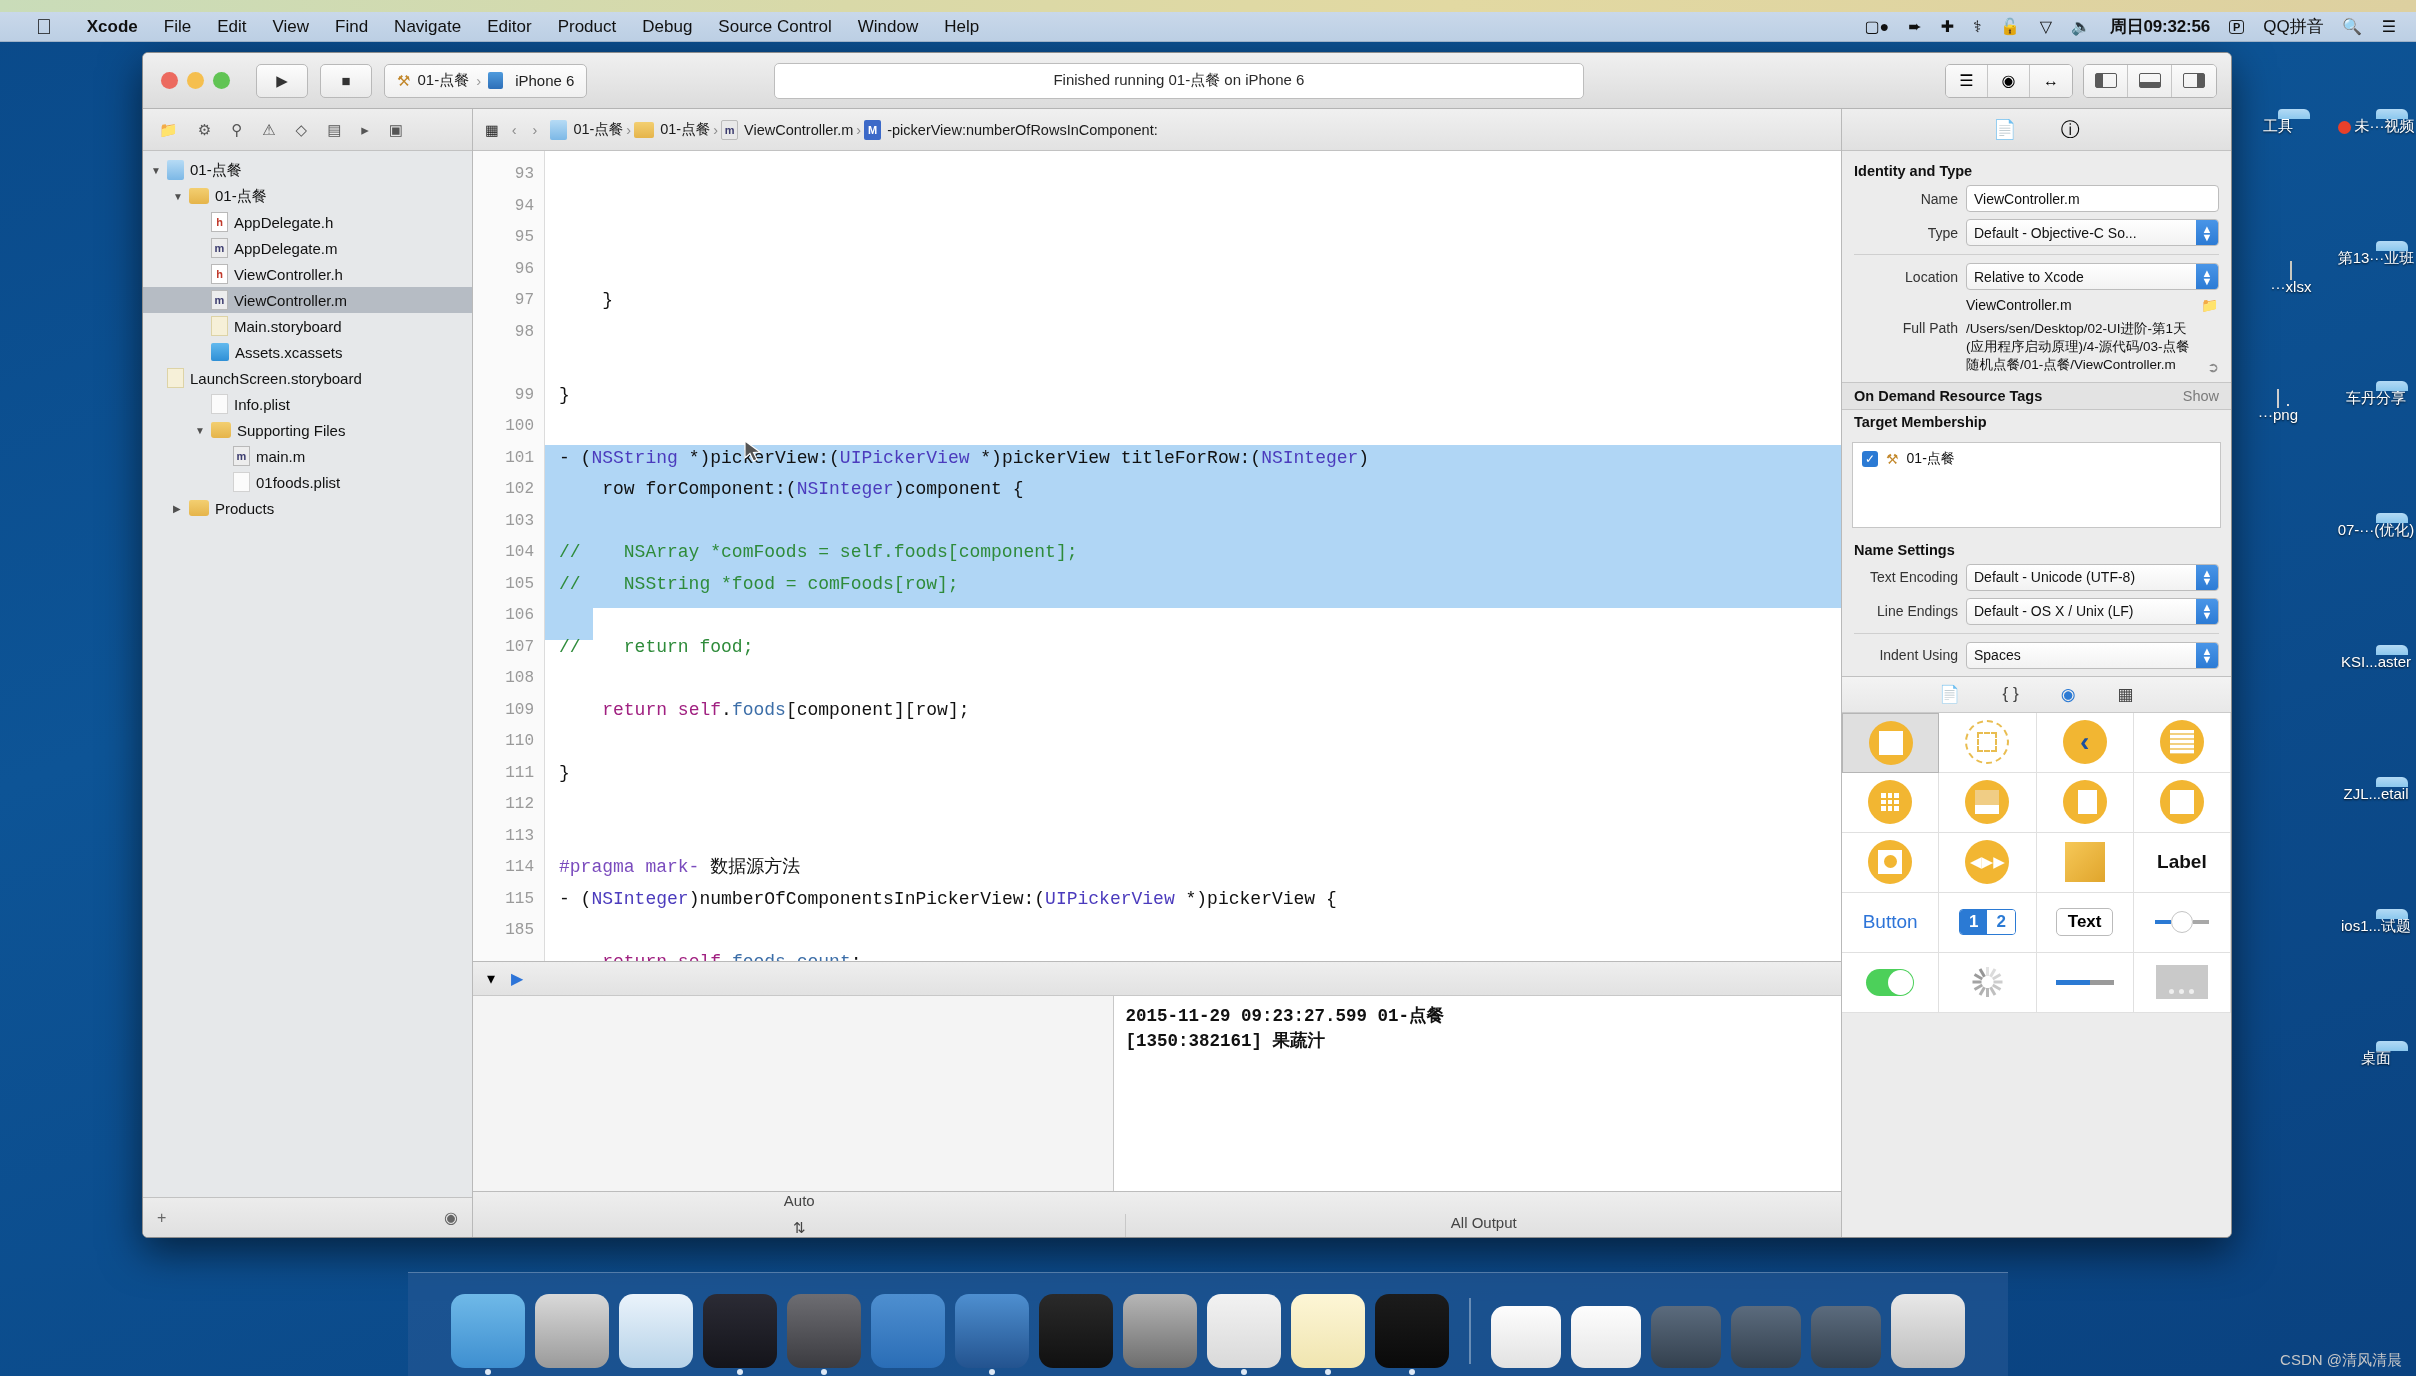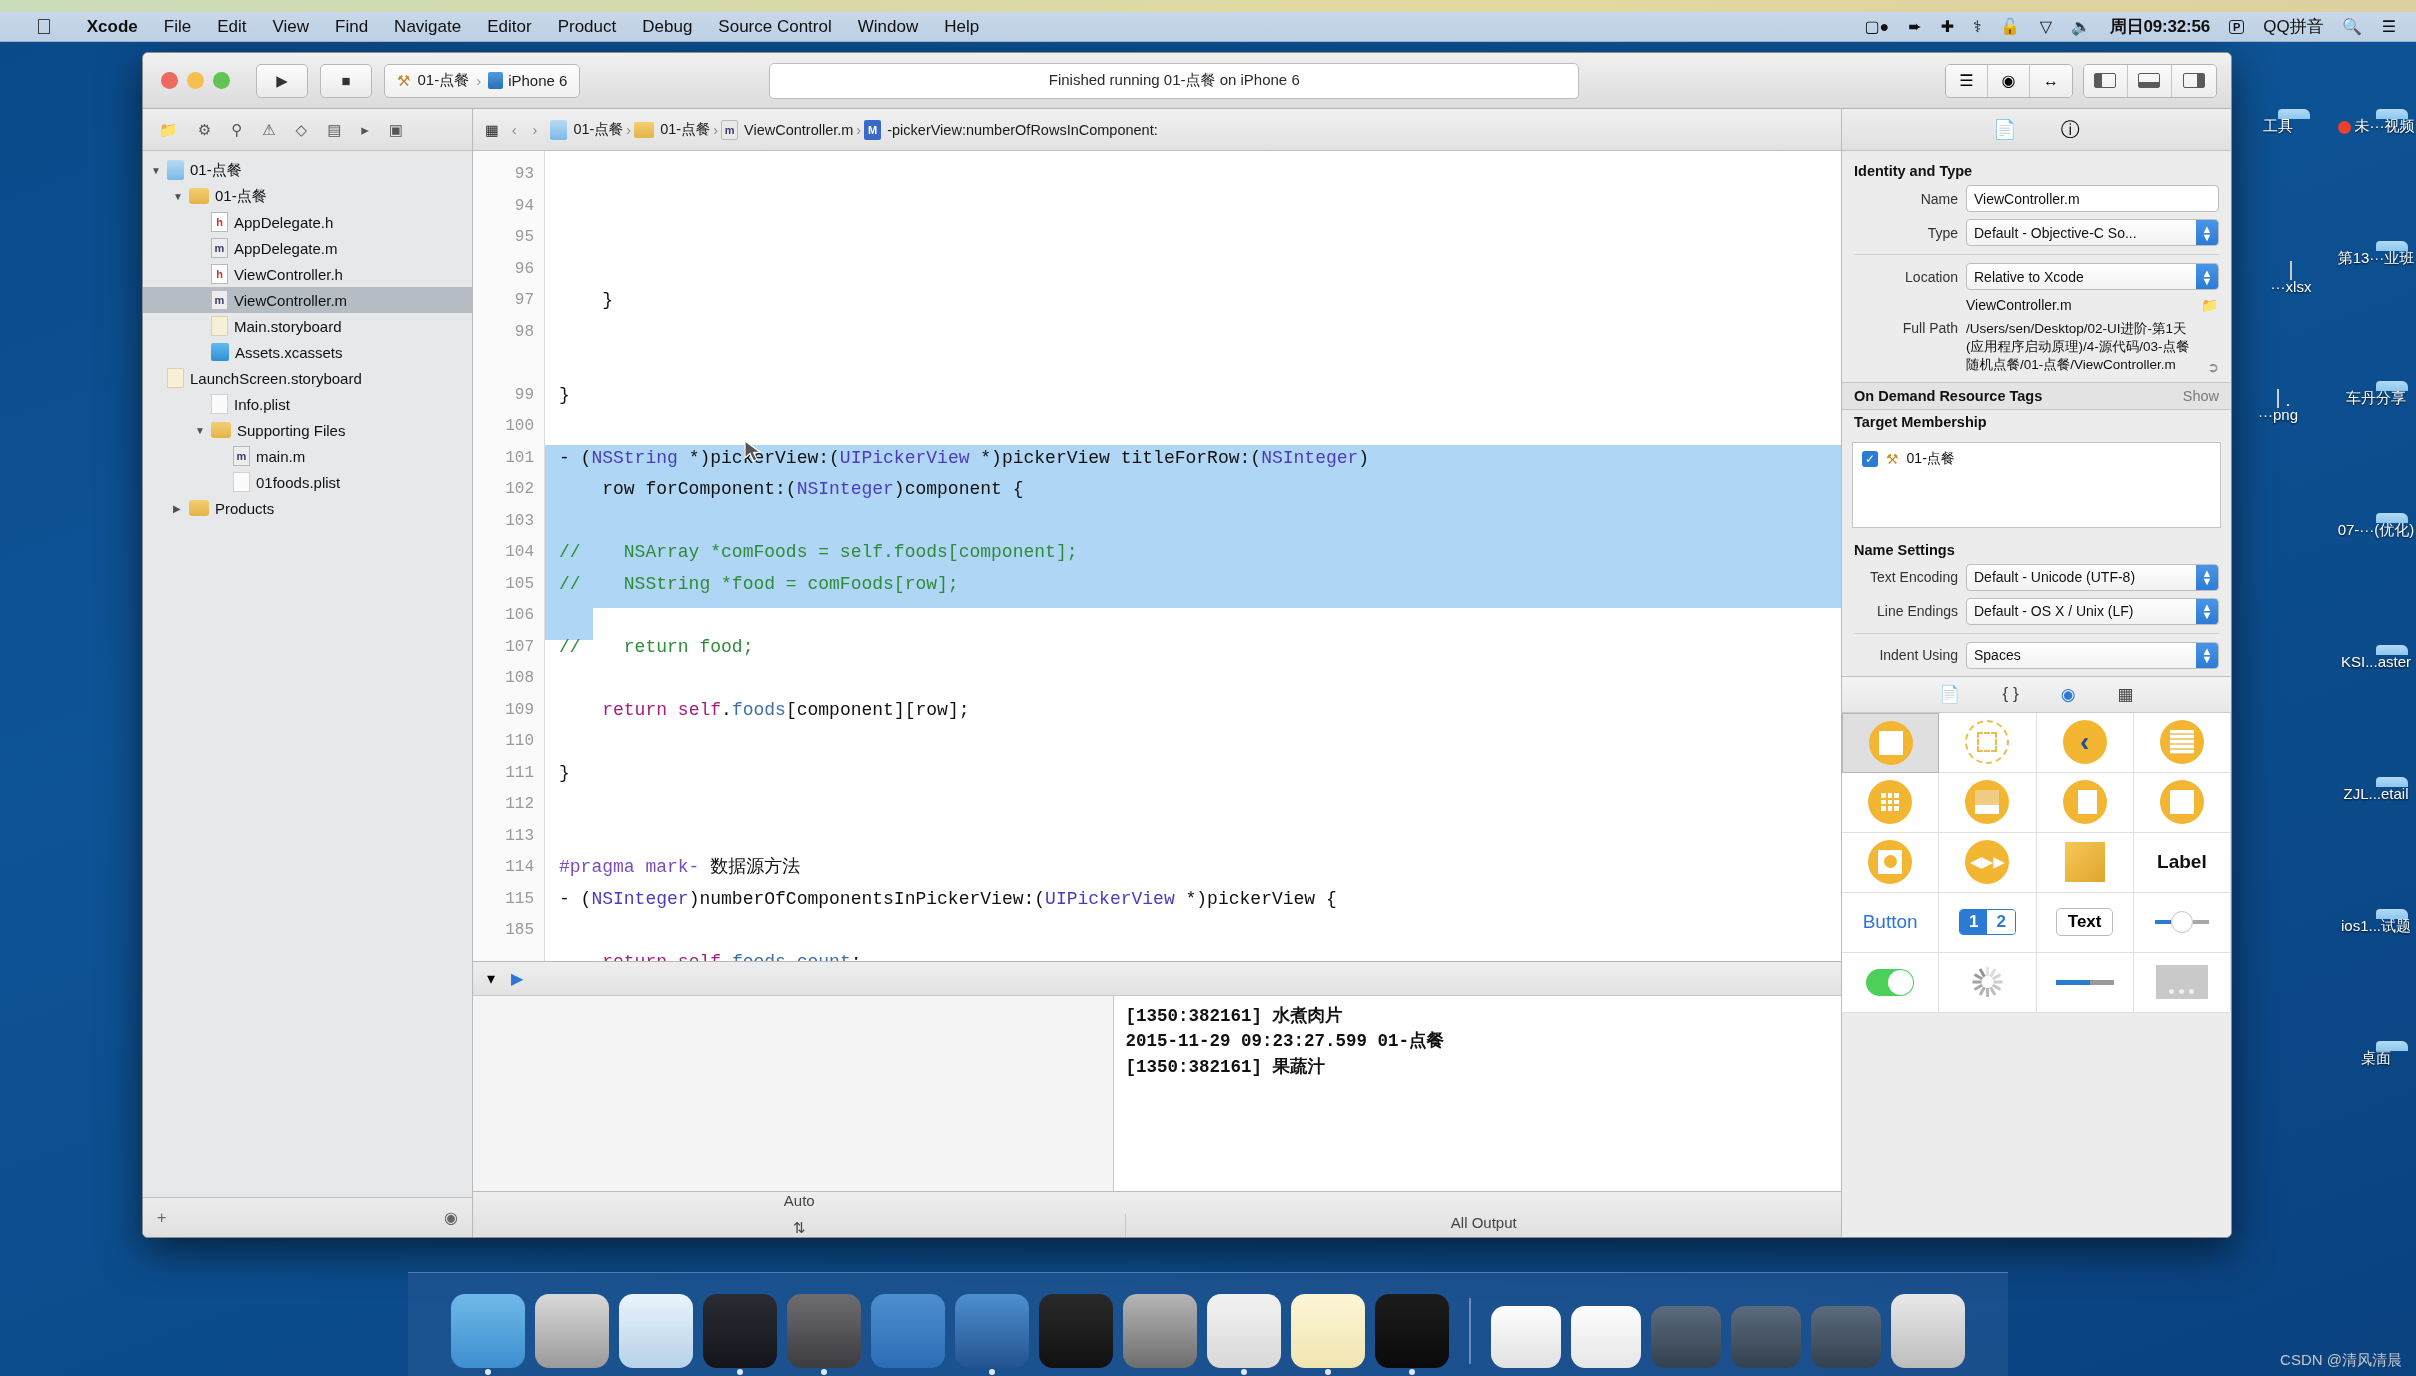--- a/index.html
+++ b/index.html
@@ -83,21 +83,21 @@
     background:linear-gradient(180deg,#fdfdfd,#eaeaea);
     display:flex;align-items:center;justify-content:center; font-size:15px; color:#333;
   }
   .scheme {
     height:34px; border:1px solid #b9b9b9; border-radius:5px;
     background:linear-gradient(180deg,#fdfdfd,#f0f0f0);
     display:flex; align-items:center; padding:0 12px; gap:7px; font-size:15px; color:#222;
   }
   .scheme .hammer{color:#c2872a;}
   .scheme .sep { color:#9a9a9a; }
-  .scheme .dev { display:flex;align-items:center;gap:5px;text-align:right;}
+  .scheme .dev { display:flex;align-items:center;gap:12px;text-align:right;}
   .scheme .dev .ph { width:15px;height:17px;border-radius:2px;background:linear-gradient(180deg,#4f9bdd,#2d6fb8); }
   #statusbox {
     flex:1; max-width:810px; margin:0 auto; height:36px;
     background:#fff; border:1px solid #bdbdbd; border-radius:5px;
     display:flex; align-items:center; justify-content:center;
     font-size:15px; color:#2a2a2a;
   }
   .tb-right { display:flex; align-items:center; gap:10px; margin-left:auto;}
   .seg { display:flex; border:1px solid #b4b4b4;border-radius:5px; overflow:hidden; }
   .seg > div { width:42px;height:32px; background:linear-gradient(180deg,#fbfbfb,#ededed);
@@ -518,21 +518,20 @@
       </div>
 
       <div id="debug-area">
         <div id="dbg-bar">
           <span>▾</span>
           <span style="color:#2d74d8;">▶</span>
         </div>
         <div id="dbg-split">
           <div id="dbg-vars"></div>
           <div id="dbg-console">
-              <div><b>[1350:382161] 水煮肉片</b></div>
               <div><b>2015-11-29 09:23:27.599 01-点餐</b></div>
               <div><b>[1350:382161] 果蔬汁</b></div>
             </div>
         </div>
       </div>
 
       <div id="xc-status">
         <div class="st-cell" style="flex:1;">
           <span>Auto</span>
           <span>⇅</span>

